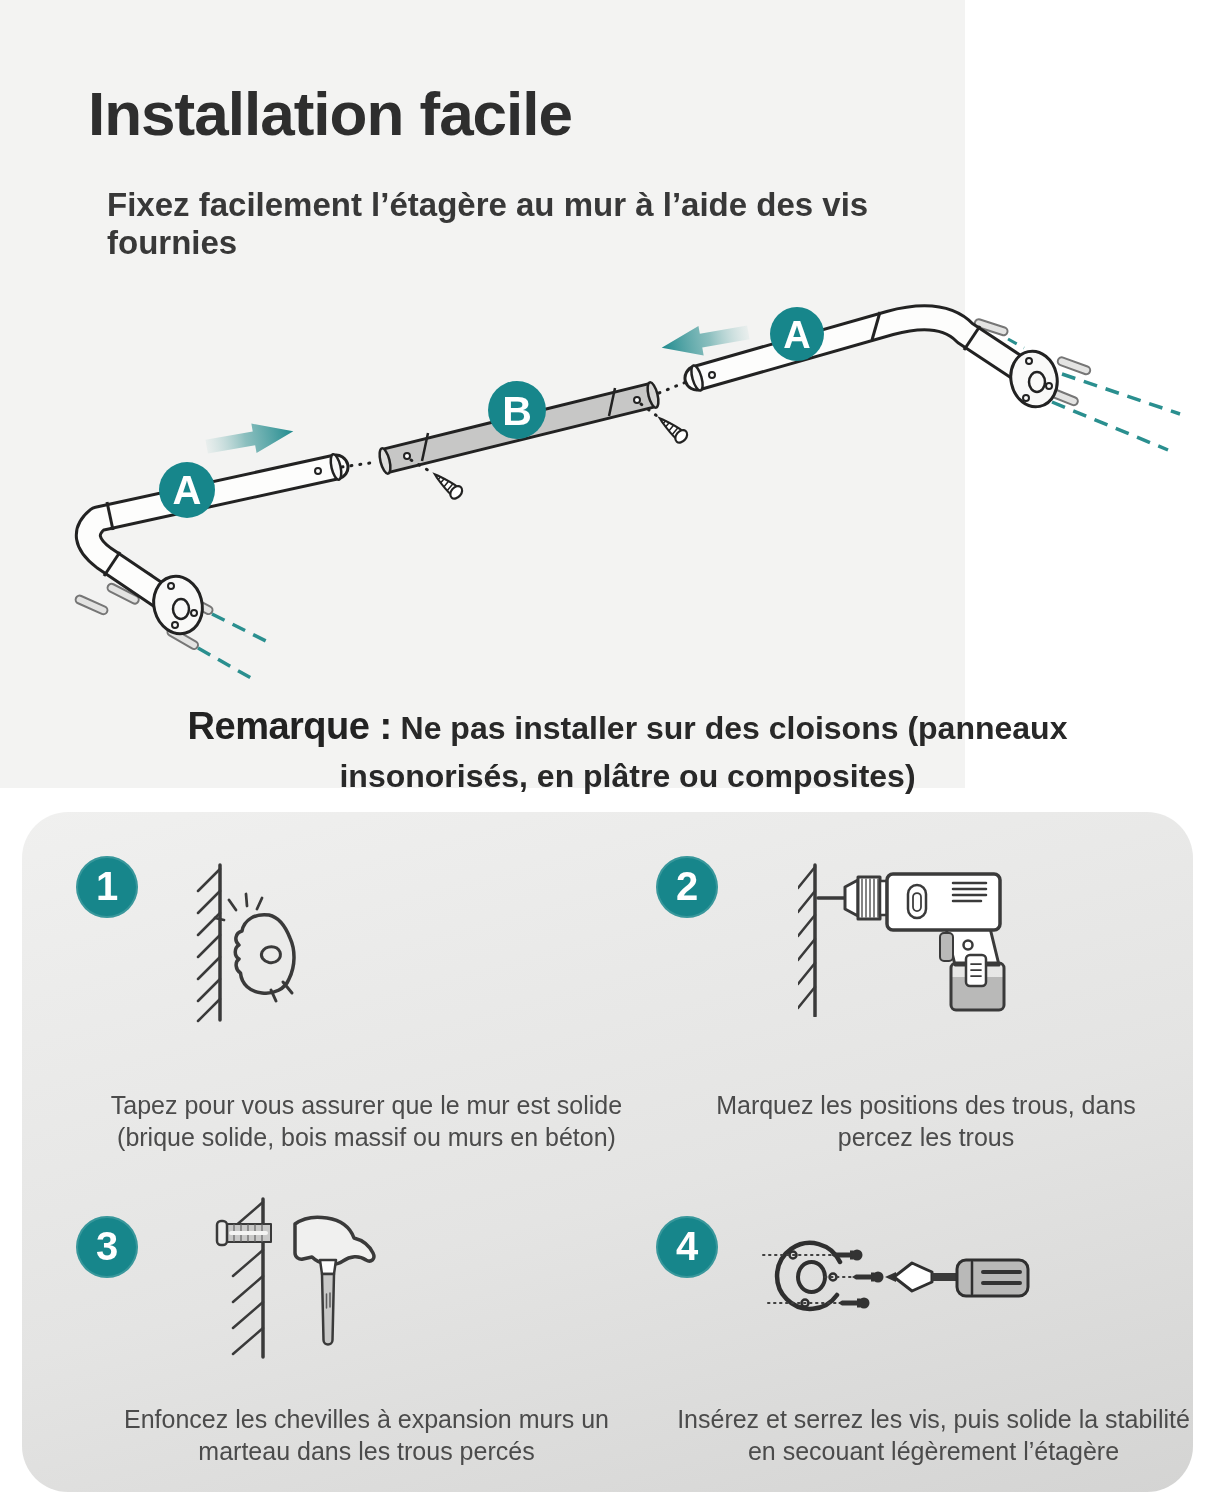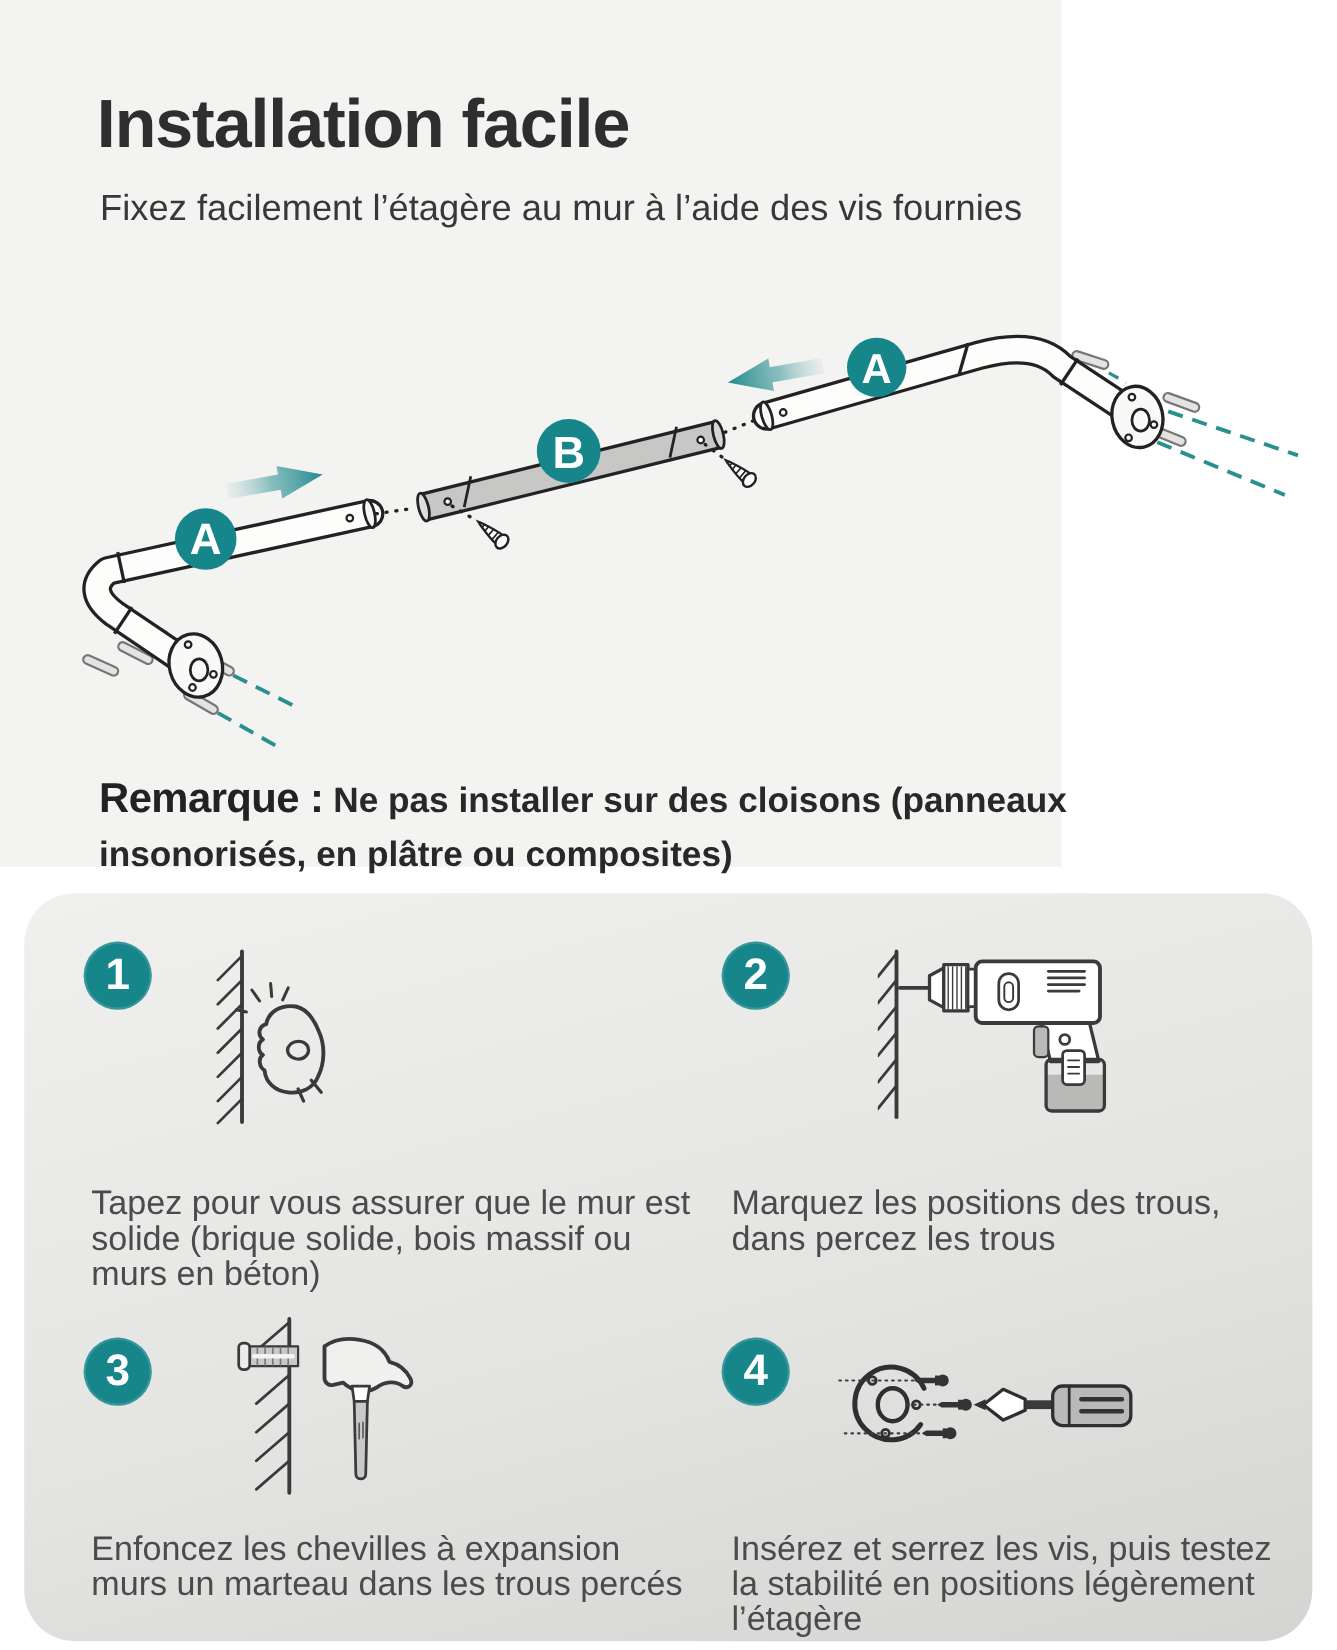--- a/index.html
+++ b/index.html
@@ -2,36 +2,36 @@
 <html><head>
 <meta charset="utf-8">
 <style>
   html,body{margin:0;padding:0;background:#ffffff;}
   .page{position:relative;width:1215px;height:1500px;overflow:hidden;
         font-family:"Liberation Sans", sans-serif;background:#ffffff;}
   
   .top{position:absolute;left:0;top:0;width:965px;height:788px;background:#f3f3f2;}
   .title{position:absolute;left:88px;top:78px;margin:0;font-size:62px;font-weight:700;
          color:#2e2e2e;letter-spacing:-1px;}
-  .subtitle{position:absolute;left:91px;top:170px;margin:0;font-size:33px;font-weight:400;
+  .subtitle{position:absolute;left:91px;top:170px;margin:16px;font-size:33px;font-weight:700;
          color:#383838;}
   .diagram{position:absolute;left:0;top:238px;width:1215px;height:470px;}
   .note{position:absolute;left:90px;top:700px;width:1075px;margin:0;font-size:32px;
-        line-height:1.42;color:#282828;font-weight:600;}
+        line-height:1.42;color:#282828;font-weight:600;text-align:center;}
   .note .note-label{font-size:38px;font-weight:800;letter-spacing:-0.5px;color:#222;}
   
   .card{position:absolute;left:22px;top:812px;width:1171px;height:680px;border-radius:46px;
         background:linear-gradient(165deg,#f0f0ef 0%,#e4e4e3 55%,#d4d4d3 100%);}
   .step{display:contents;}
   .num{position:absolute;width:62px;height:62px;border-radius:50%;background:#17868b;
        color:#fff;font-size:40px;font-weight:700;text-align:center;line-height:61px;
        box-shadow:inset 0 0 0 2px rgba(255,255,255,.14);}
   .num1{left:54px;top:44px;} .num2{left:634px;top:44px;}
   .num3{left:54px;top:404px;} .num4{left:634px;top:404px;}
-  .cap{position:absolute;margin:5px;font-size:31px;line-height:32px;color:#4b4b4b;}
+  .cap{position:absolute;margin:16px;font-size:25px;line-height:32px;color:#4b4b4b;text-align:center;}
   .cap1{left:56px;top:261px;width:545px;}
   .cap2{left:638px;top:261px;width:500px;}
   .cap3{left:56px;top:575px;width:545px;}
   .cap4{left:638px;top:575px;width:515px;}
   .icon{position:absolute;}
   .icon1{left:172px;top:48px;width:116px;height:164px;}
   .icon2{left:776px;top:45px;width:212px;height:160px;}
   .icon3{left:190px;top:380px;width:172px;height:168px;}
   .icon4{left:738px;top:420px;width:280px;height:90px;}
 </style>
@@ -239,17 +239,17 @@
         <use href="#s4" transform="translate(190,46)"></use>
         <use href="#s4" transform="translate(232,90)"></use>
         <use href="#s4" transform="translate(204,142)"></use>
         <polygon points="250,90 272,80 272,100" fill="#333" stroke="none"></polygon>
         <path d="M 268 90 L 304 62 L 344 80 L 344 100 L 304 118 Z" fill="#fff" stroke-width="6"></path>
         <rect x="344" y="82" width="52" height="16" fill="#3a3a3a" stroke="none"></rect>
         <rect x="394" y="56" width="142" height="72" rx="18" fill="#b9b9b8" stroke-width="6"></rect>
         <line x1="424" y1="60" x2="424" y2="124" stroke-width="5"></line>
         <path d="M446 80 L520 80 M446 102 L520 102" stroke="#333" stroke-width="8"></path>
       </svg>
-      <p class="cap cap4">Insérez et serrez les vis, puis testez la stabilité en positions légèrement l’étagère</p>
+      <p class="cap cap4">Insérez et serrez les vis, puis solide la stabilité en secouant légèrement l’étagère</p>
     </div>
 
   </section>
 </div>
 
 </body></html>

